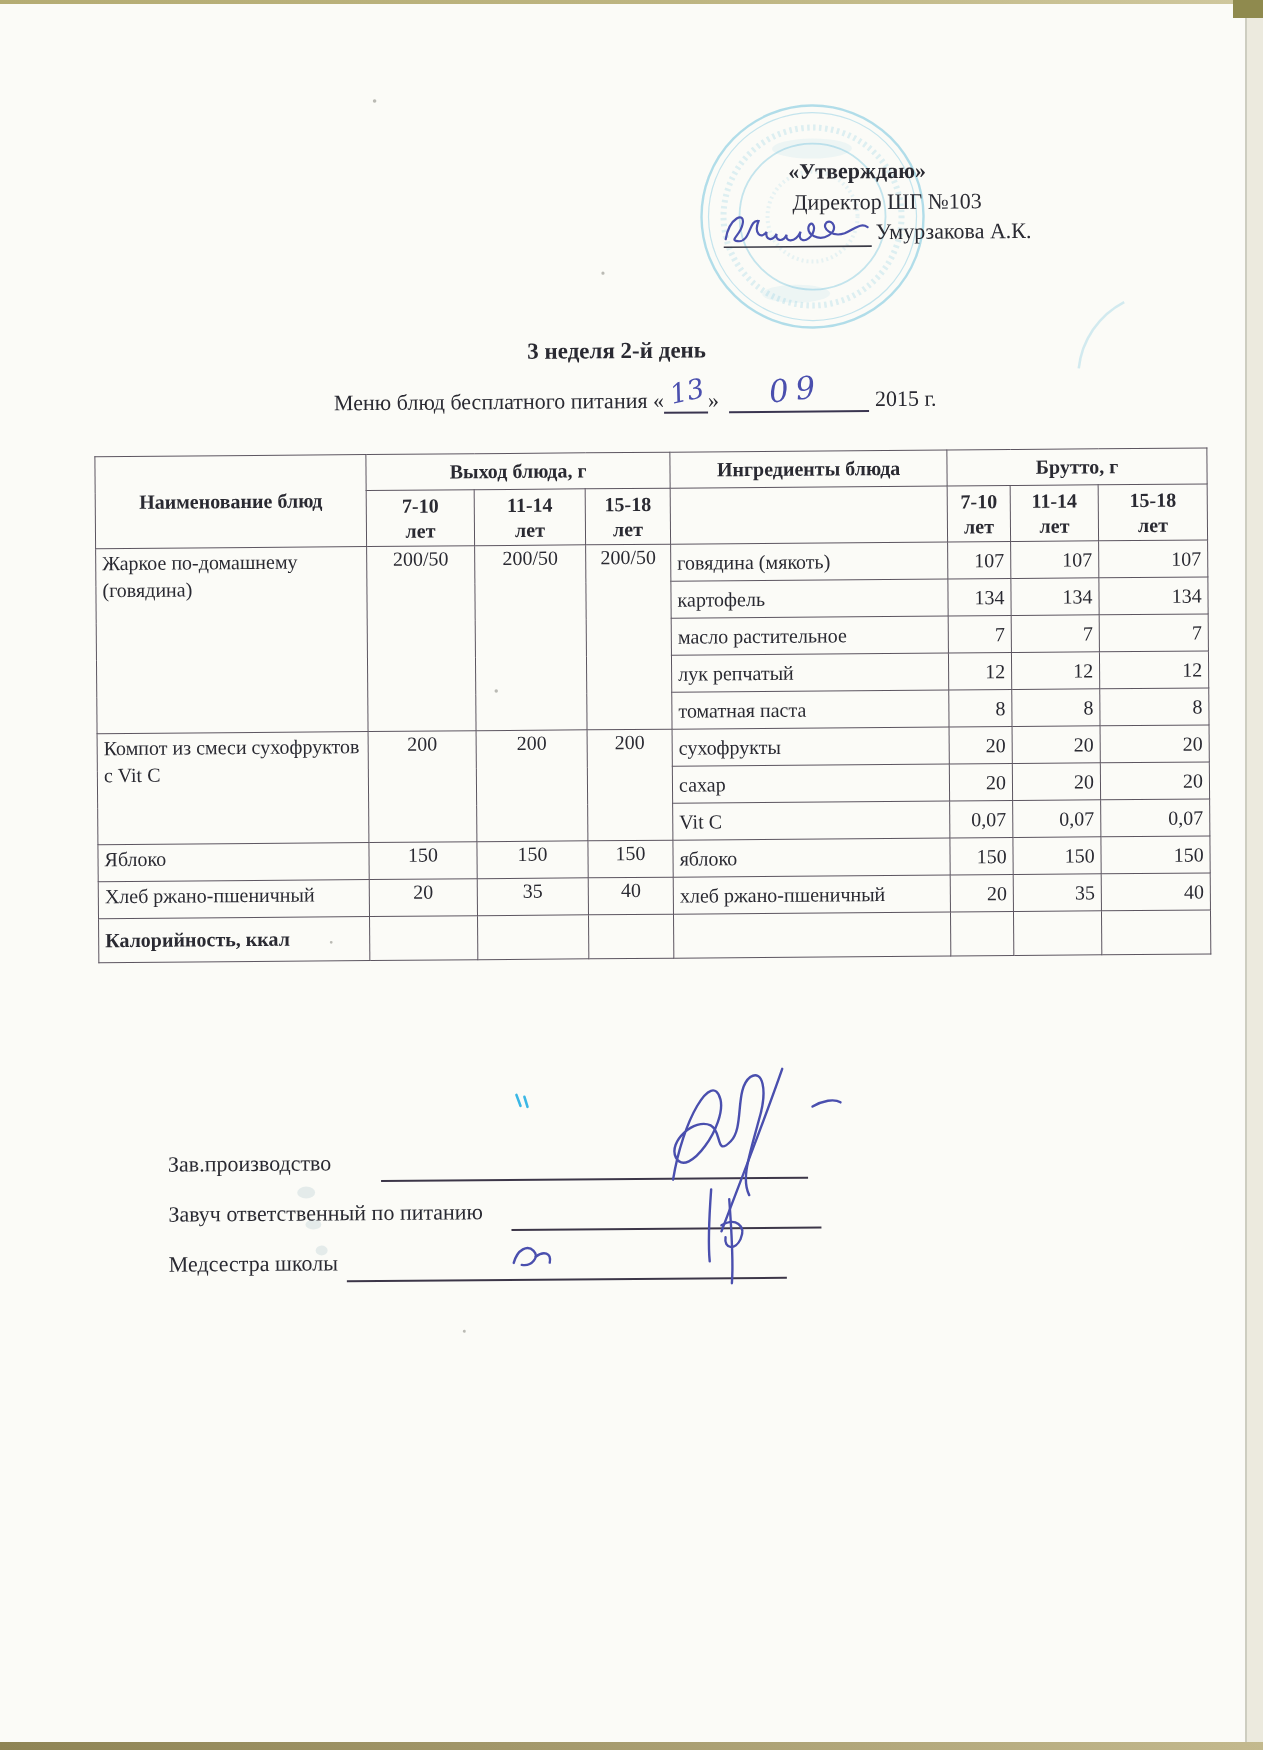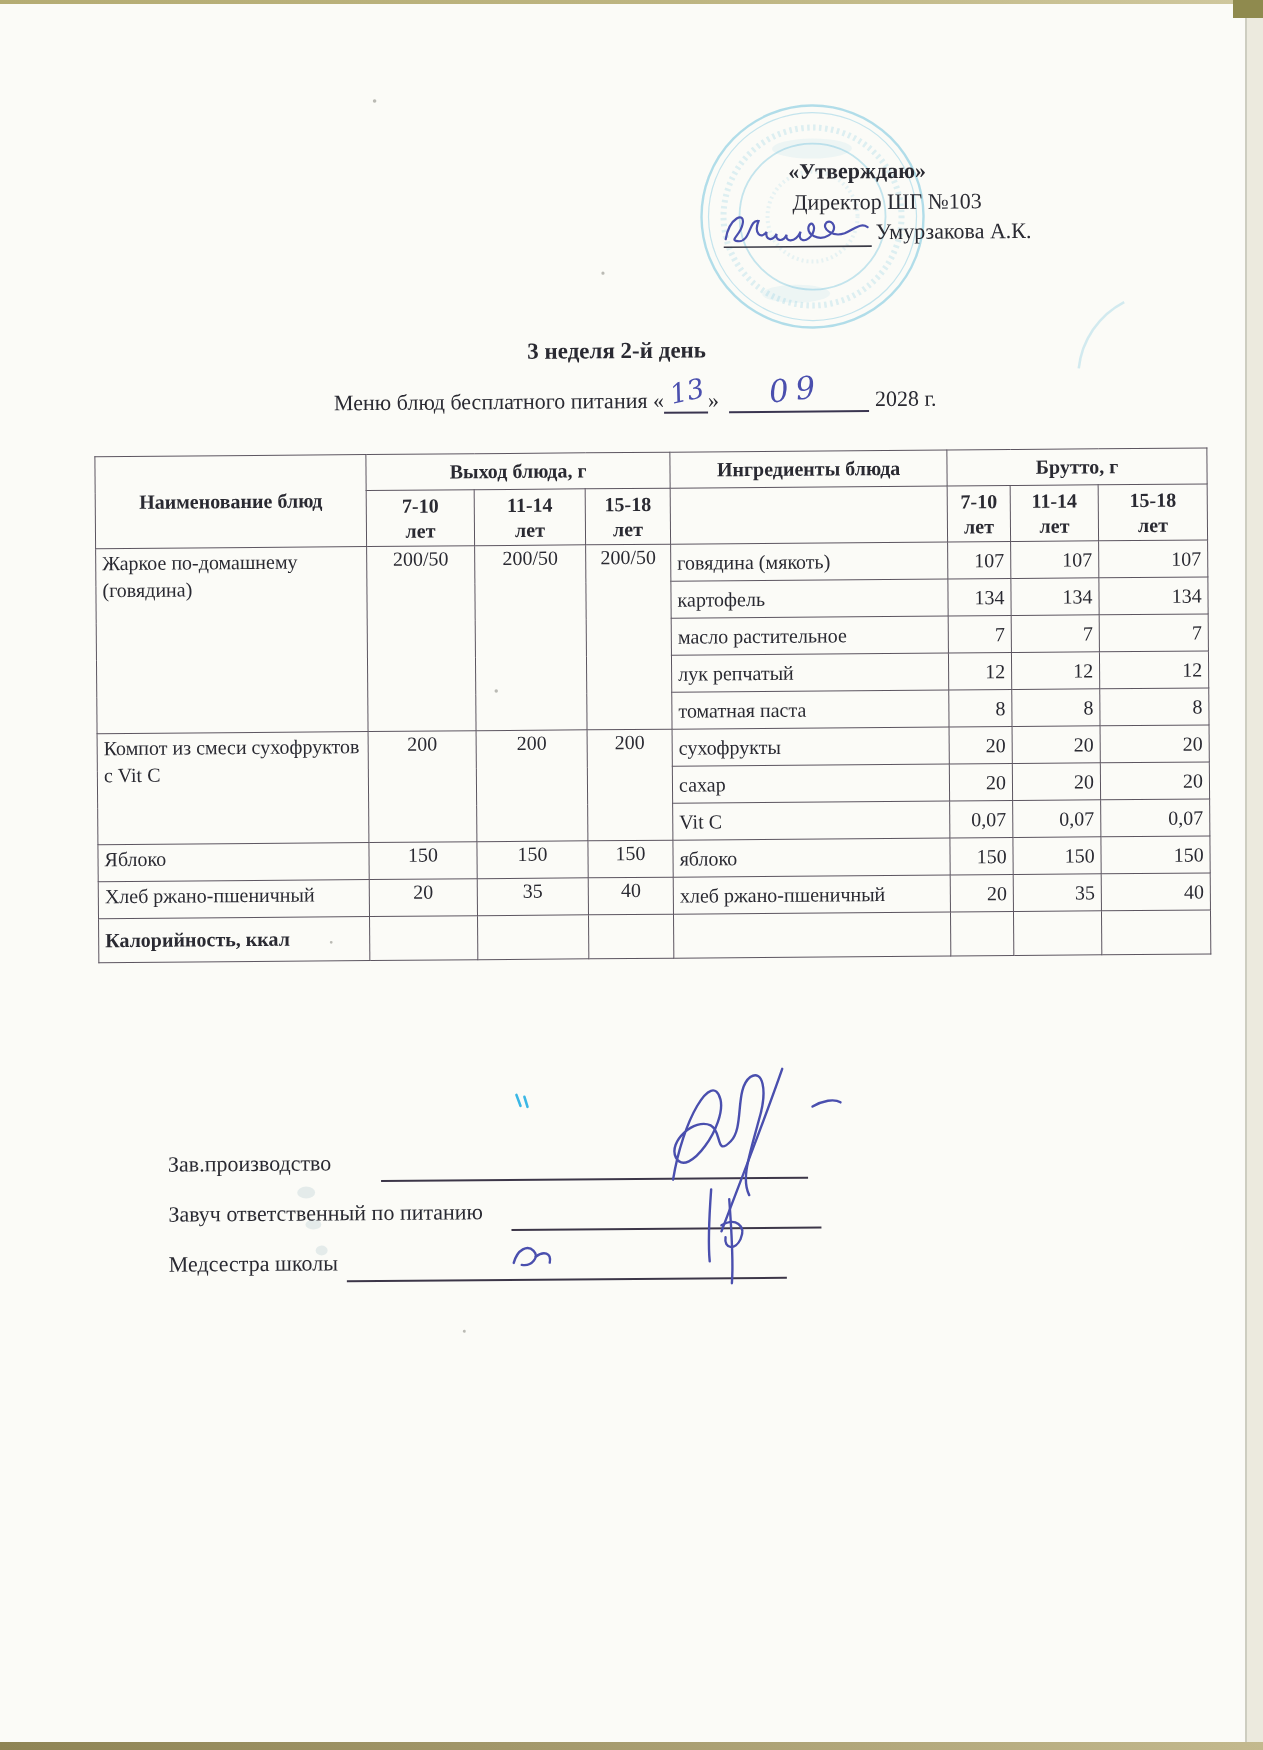--- a/index.html
+++ b/index.html
@@ -80,21 +80,21 @@
   <div class="director-sign">
     <svg width="160" height="46" viewBox="0 0 160 46">
       <path d="M6,32 C10,10 26,4 23,17 C21,28 9,33 18,34 C31,36 29,12 39,14 C34,26 41,33 47,25 C45,33 53,35 57,27 C55,34 63,36 67,28 C65,35 75,37 81,25 C77,35 87,37 93,27 C97,18 91,14 89,20 C87,28 99,35 109,29 C119,23 113,12 107,16 C101,22 113,31 125,27 C135,23 141,16 148,21" fill="none" stroke="#4a4fae" stroke-width="2.2" stroke-linecap="round"></path>
       <line x1="4" y1="40" x2="152" y2="40" stroke="#3a3a46" stroke-width="1.6"></line>
     </svg>
   </div>
   <div class="approve-line3">Умурзакова А.К.</div>
 
   <div class="doc-title">3 неделя 2-й день</div>
   <div class="date-line">
-    <span>Меню блюд бесплатного питания «</span><span class="day-box"><span class="hw">13</span></span><span>»</span><span class="month-box"><span class="hw">09</span></span><span>2028 г.</span>
+    <span>Меню блюд бесплатного питания «</span><span class="day-box"><span class="hw">13</span></span><span>»</span><span class="month-box"><span class="hw">09</span></span><span>2015 г.</span>
   </div>
 
   <table class="menu-table">
     <colgroup>
       <col style="width:271px">
         <col style="width:108px">
         <col style="width:111px">
         <col style="width:85px">
       <col style="width:277px">
         <col style="width:63px">

